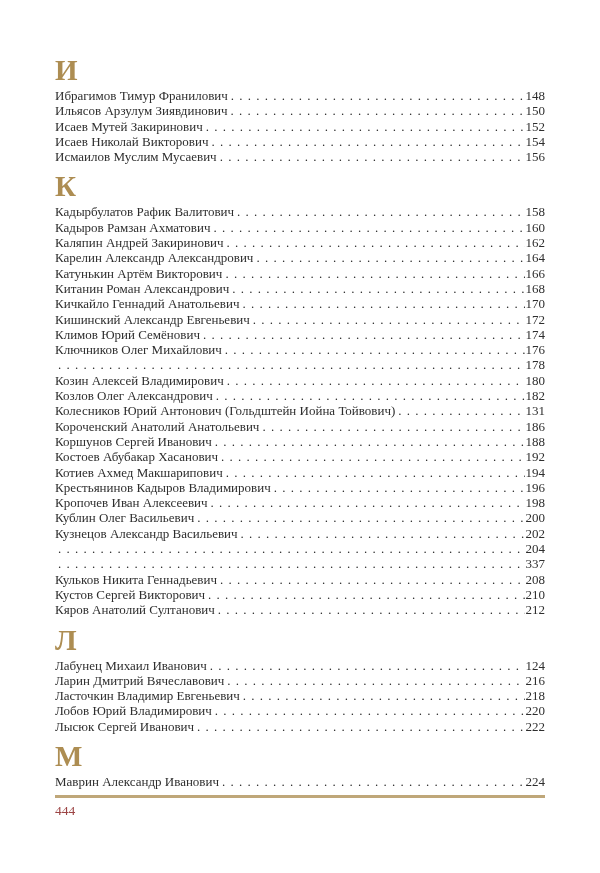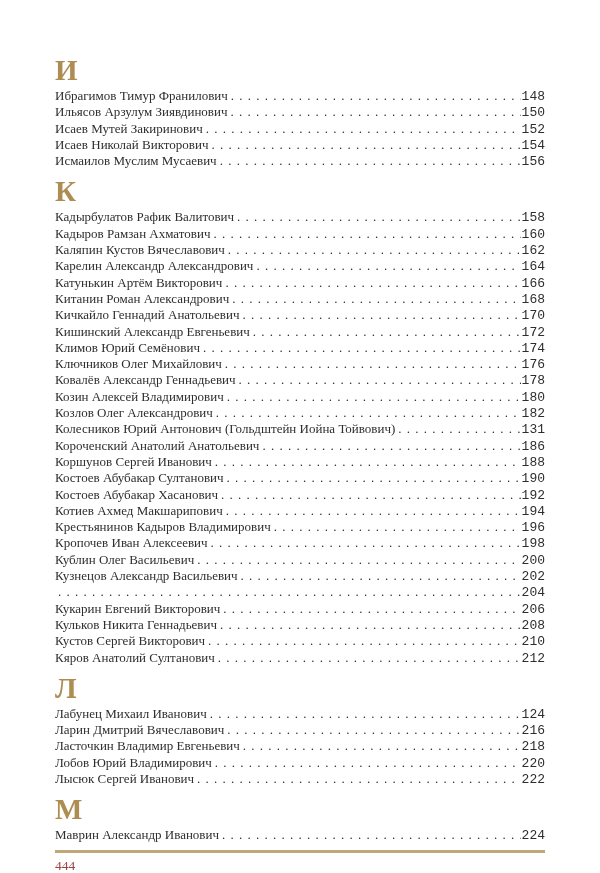--- a/index.html
+++ b/index.html
@@ -44,21 +44,21 @@
     flex:1 1 auto;
     overflow:hidden;
     margin:0 1px 0 3px;
     min-width:8px;
   }
   .entry .dots::after{
     content:". . . . . . . . . . . . . . . . . . . . . . . . . . . . . . . . . . . . . . . . . . . . . . . . . . . . . . . . . . . . . . . . . . . . . . . . . . . . . . . . . . . . . . . . . . . . . . . . . . . . . . . .";
     white-space:nowrap;
     letter-spacing:1px;
   }
-  .entry .pagenum{flex:0 0 auto;font-family:Liberation Mono, monospace;}
+  .entry .pagenum{flex:0 0 auto;}
   .footer-rule{
     margin-top:6px;
     height:3px;
     background:var(--rule-gold);
     border:none;
   }
   .footer-page-number{
     margin-top:5px;
     font-size:13.5px;
     line-height:16px;
@@ -104,21 +104,21 @@
           <span class="name">Кадырбулатов Рафик Валитович</span>
           <span class="dots"></span>
           <span class="pagenum">158</span>
         </div>
         <div class="entry">
           <span class="name">Кадыров Рамзан Ахматович</span>
           <span class="dots"></span>
           <span class="pagenum">160</span>
         </div>
         <div class="entry">
-          <span class="name">Каляпин Кустов Вячеславович</span>
+          <span class="name">Каляпин Андрей Закиринович</span>
           <span class="dots"></span>
           <span class="pagenum">162</span>
         </div>
         <div class="entry">
           <span class="name">Карелин Александр Александрович</span>
           <span class="dots"></span>
           <span class="pagenum">164</span>
         </div>
         <div class="entry">
           <span class="name">Катунькин Артём Викторович</span>
@@ -144,21 +144,20 @@
           <span class="name">Климов Юрий Семёнович</span>
           <span class="dots"></span>
           <span class="pagenum">174</span>
         </div>
         <div class="entry">
           <span class="name">Ключников Олег Михайлович</span>
           <span class="dots"></span>
           <span class="pagenum">176</span>
         </div>
         <div class="entry">
-          <span class="name">Ковалёв Александр Геннадьевич</span>
           <span class="dots"></span>
           <span class="pagenum">178</span>
         </div>
         <div class="entry">
           <span class="name">Козин Алексей Владимирович</span>
           <span class="dots"></span>
           <span class="pagenum">180</span>
         </div>
         <div class="entry">
           <span class="name">Козлов Олег Александрович</span>
@@ -174,25 +173,20 @@
           <span class="name">Короченский Анатолий Анатольевич</span>
           <span class="dots"></span>
           <span class="pagenum">186</span>
         </div>
         <div class="entry">
           <span class="name">Коршунов Сергей Иванович</span>
           <span class="dots"></span>
           <span class="pagenum">188</span>
         </div>
         <div class="entry">
-          <span class="name">Костоев Абубакар Султанович</span>
-          <span class="dots"></span>
-          <span class="pagenum">190</span>
-        </div>
-        <div class="entry">
           <span class="name">Костоев Абубакар Хасанович</span>
           <span class="dots"></span>
           <span class="pagenum">192</span>
         </div>
         <div class="entry">
           <span class="name">Котиев Ахмед Макшарипович</span>
           <span class="dots"></span>
           <span class="pagenum">194</span>
         </div>
         <div class="entry">
@@ -213,23 +207,22 @@
         <div class="entry">
           <span class="name">Кузнецов Александр Васильевич</span>
           <span class="dots"></span>
           <span class="pagenum">202</span>
         </div>
         <div class="entry">
           <span class="dots"></span>
           <span class="pagenum">204</span>
         </div>
         <div class="entry">
-          <span class="name">Кукарин Евгений Викторович</span>
-          <span class="dots"></span>
-          <span class="pagenum">206</span>
+          <span class="dots"></span>
+          <span class="pagenum">337</span>
         </div>
         <div class="entry">
           <span class="name">Кульков Никита Геннадьевич</span>
           <span class="dots"></span>
           <span class="pagenum">208</span>
         </div>
         <div class="entry">
           <span class="name">Кустов Сергей Викторович</span>
           <span class="dots"></span>
           <span class="pagenum">210</span>

